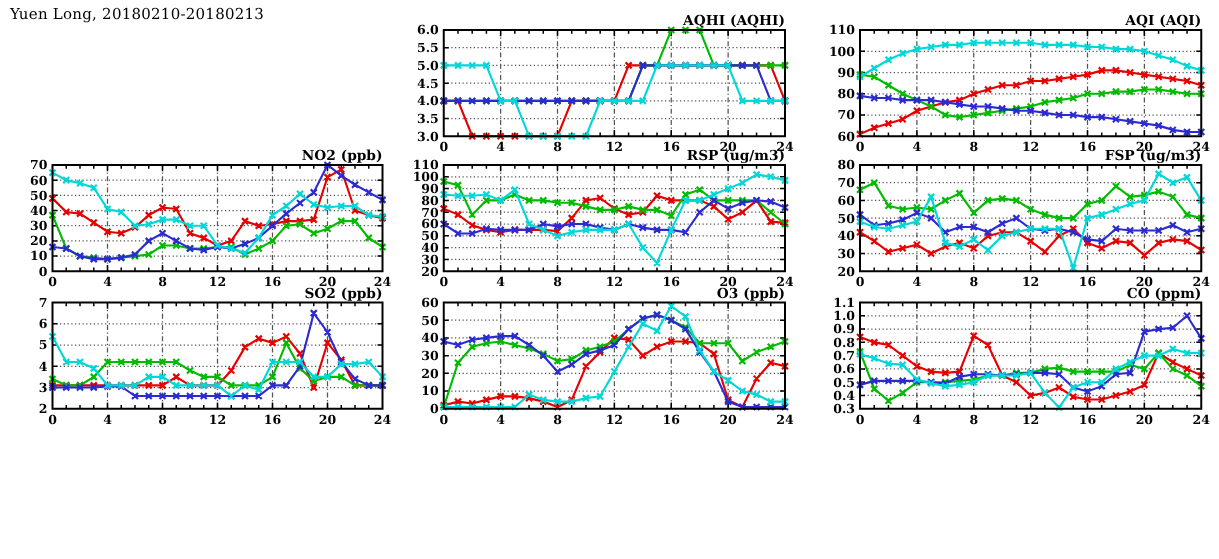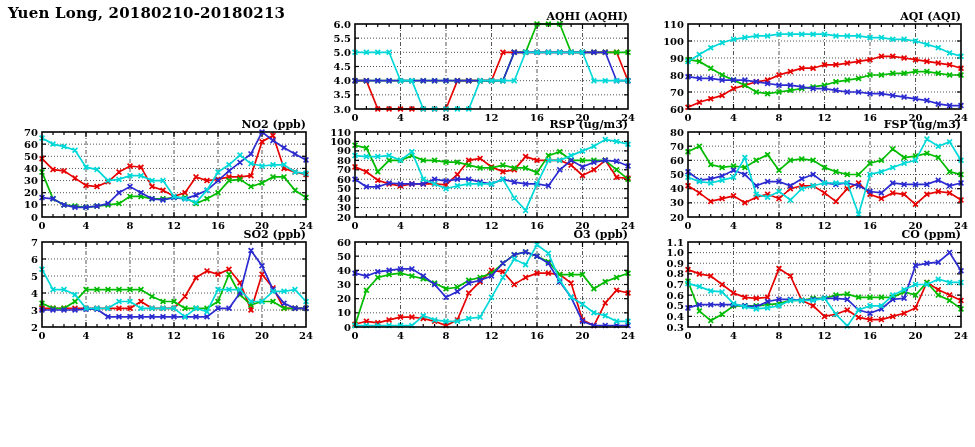--- a/index.html
+++ b/index.html
@@ -1,21 +1,21 @@
 <!DOCTYPE html>
 <html><head>
 <meta charset="utf-8">
 <style>
   html,body{margin:0;padding:0;}
   body{
     width:975px;height:447px;position:relative;background:#ffffff;
     font-family:"DejaVu Serif","Liberation Serif",serif;overflow:hidden;
   }
   .page-title{
-    position:absolute;left:8px;top:4px;font-size:15px;font-weight:bold;color:#000;
+    position:absolute;left:8px;top:4px;font-size:12px;font-weight:normal;color:#000;
     letter-spacing:0.2px;
   }
   .chart{position:absolute;}
   svg text{font-family:"DejaVu Serif","Liberation Serif",serif;font-weight:bold;fill:#000;}
   svg .tick-label{font-size:10px;}
   svg .chart-title{font-size:11px;}
 </style>
 </head>
 <body>
 

